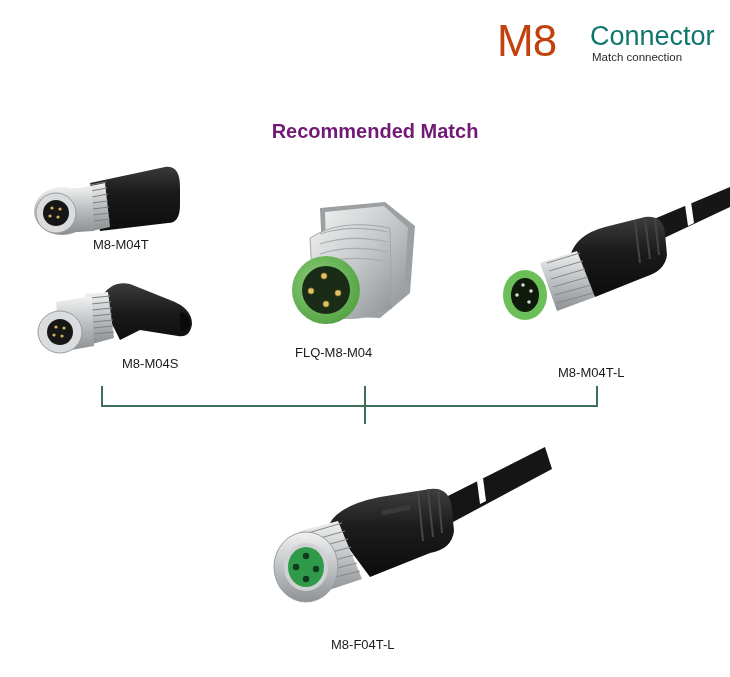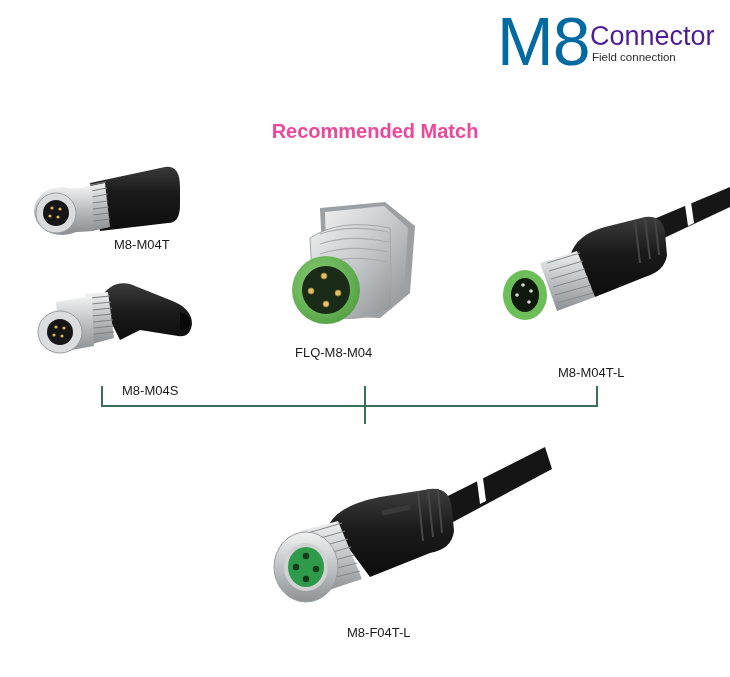--- a/index.html
+++ b/index.html
@@ -1,38 +1,38 @@
 <!DOCTYPE html>
 <html><head>
 <meta charset="utf-8">
 <style>
   * { margin: 0; padding: 0; box-sizing: border-box; }
   html, body { width: 730px; height: 677px; background: #ffffff; overflow: hidden; }
   body { position: relative; font-family: "Liberation Sans", sans-serif; color: #222; }
 
   .brand { position: absolute; left: 497px; top: 14px; height: 60px; }
-  .brand-m8 { position: absolute; left: 0; top: 0; font-size: 68px; line-height: 54px; color: #0369a1; font-weight: 400; letter-spacing: -1px; }
-  .brand-title { position: absolute; left: 93px; top: 8px; font-size: 27px; line-height: 28px; color: #4c1d95; white-space: nowrap; }
+  .brand-m8 { position: absolute; left: 0; top: 0; font-size: 44px; line-height: 54px; color: #c2410c; font-weight: 400; letter-spacing: -1px; }
+  .brand-title { position: absolute; left: 93px; top: 8px; font-size: 27px; line-height: 28px; color: #0f766e; white-space: nowrap; }
   .brand-sub { position: absolute; left: 95px; top: 37px; font-size: 11.5px; line-height: 13px; color: #2a2a2a; white-space: nowrap; }
 
-  .section-title { position: absolute; left: 0; width: 730px; top: 120px; text-align: center; font-size: 20px; font-weight: 700; color: #ec4899; padding-left: 20px; }
+  .section-title { position: absolute; left: 0; width: 730px; top: 120px; text-align: center; font-size: 20px; font-weight: 700; color: #701a75; padding-left: 20px; }
 
   .product { position: absolute; }
   .product svg { position: absolute; left: 0; top: 0; }
   .label { position: absolute; font-size: 13px; color: #1a1a1a; white-space: nowrap; }
 
   .bracket { position: absolute; background: #3d6e58; }
 </style>
 </head>
 <body>
 
 <div class="brand">
   <div class="brand-m8">M8</div>
   <div class="brand-title">Connector</div>
-  <div class="brand-sub">Field connection</div>
+  <div class="brand-sub">Match connection</div>
 </div>
 
 <div class="section-title">Recommended Match</div>
 
 <div class="product" style="left:30px; top:165px; width:180px; height:95px;">
   <svg width="160" height="80" viewBox="0 0 160 80">
     <defs>
       <linearGradient id="blk1" x1="0" y1="0" x2="0" y2="1">
         <stop offset="0" stop-color="#3a3a3a"></stop>
           <stop offset="0.4" stop-color="#1a1a1a"></stop>
@@ -49,21 +49,21 @@
     <path d="M60 20 L76 17 M61 26 L77 23 M62 32 L78 29 M62 38 L78 36 M63 44 L79 42 M63 50 L79 48 M64 56 L80 54" stroke="#7e8184" stroke-width="1"></path>
     <ellipse cx="32" cy="46" rx="28" ry="24" fill="url(#met1)"></ellipse>
     <path d="M30 24 L62 22 L64 66 L32 68 Z" fill="url(#met1)"></path>
     <ellipse cx="26" cy="48" rx="20" ry="20" fill="#d9dbdc" stroke="#9a9da0" stroke-width="1"></ellipse>
     <circle cx="26" cy="48" r="13" fill="#161616"></circle>
     <circle cx="22" cy="43" r="1.6" fill="#d9b35a"></circle>
     <circle cx="30" cy="44" r="1.6" fill="#d9b35a"></circle>
     <circle cx="20" cy="51" r="1.6" fill="#d9b35a"></circle>
     <circle cx="28" cy="52" r="1.6" fill="#d9b35a"></circle>
   </svg>
-  <div class="label" style="left:84px; top:72px;">M8-M04T</div>
+  <div class="label" style="left:63px; top:72px;">M8-M04T</div>
 </div>
 
 <div class="product" style="left:30px; top:280px; width:180px; height:100px;">
   <svg width="170" height="85" viewBox="0 0 170 85">
     <defs>
       <linearGradient id="blk2" x1="0" y1="0" x2="0" y2="1">
         <stop offset="0" stop-color="#3b3b3b"></stop>
           <stop offset="0.5" stop-color="#1b1b1b"></stop>
           <stop offset="1" stop-color="#0e0e0e"></stop>
       </linearGradient>
@@ -78,21 +78,21 @@
     <path d="M55 14 L78 12 L84 58 L62 64 Z" fill="url(#met2)"></path>
     <path d="M60 18 L80 16 M61 24 L81 22 M62 30 L82 28 M62 36 L82 34 M63 42 L83 40 M63 48 L83 46 M64 54 L84 52" stroke="#7e8184" stroke-width="1"></path>
     <path d="M26 22 L62 16 L64 66 L30 72 Z" fill="url(#met2)"></path>
     <ellipse cx="30" cy="52" rx="22" ry="21" fill="#dadcdd" stroke="#9a9da0" stroke-width="1"></ellipse>
     <circle cx="30" cy="52" r="13" fill="#161616"></circle>
     <circle cx="26" cy="47" r="1.6" fill="#d9b35a"></circle>
     <circle cx="34" cy="48" r="1.6" fill="#d9b35a"></circle>
     <circle cx="24" cy="55" r="1.6" fill="#d9b35a"></circle>
     <circle cx="32" cy="56" r="1.6" fill="#d9b35a"></circle>
   </svg>
-  <div class="label" style="left:92px; top:103px;">M8-M04S</div>
+  <div class="label" style="left:92px; top:76px;">M8-M04S</div>
 </div>
 
 <div class="product" style="left:280px; top:198px; width:150px; height:170px;">
   <svg width="150" height="135" viewBox="0 0 150 135">
     <defs>
       <linearGradient id="met3" x1="0" y1="0" x2="1" y2="1">
         <stop offset="0" stop-color="#eeeeee"></stop>
           <stop offset="0.5" stop-color="#c4c7c9"></stop>
           <stop offset="1" stop-color="#8f9294"></stop>
       </linearGradient>
@@ -172,14 +172,14 @@
     <path d="M30 86 L68 76 L92 134 L50 148 Z" fill="url(#met5)"></path>
     <path d="M38 88 L72 78 M40 96 L75 86 M42 104 L78 94 M44 112 L81 102 M46 120 L84 110 M48 128 L87 118 M50 136 L90 126" stroke="#85888a" stroke-width="1"></path>
     <ellipse cx="36" cy="122" rx="32" ry="35" fill="url(#met5)" stroke="#9a9da0" stroke-width="1"></ellipse>
     <ellipse cx="36" cy="122" rx="22" ry="24" fill="#cfd1d2"></ellipse>
     <ellipse cx="36" cy="122" rx="18" ry="20" fill="#2f9a4a"></ellipse>
     <circle cx="36" cy="111" r="3.2" fill="#123a1c"></circle>
     <circle cx="26" cy="122" r="3.2" fill="#123a1c"></circle>
     <circle cx="46" cy="124" r="3.2" fill="#123a1c"></circle>
     <circle cx="36" cy="134" r="3.2" fill="#123a1c"></circle>
   </svg>
-  <div class="label" style="left:61px; top:180px;margin-left:16px;">M8-F04T-L</div>
+  <div class="label" style="left:61px; top:192px;">M8-F04T-L</div>
 </div>
 
 </body></html>

